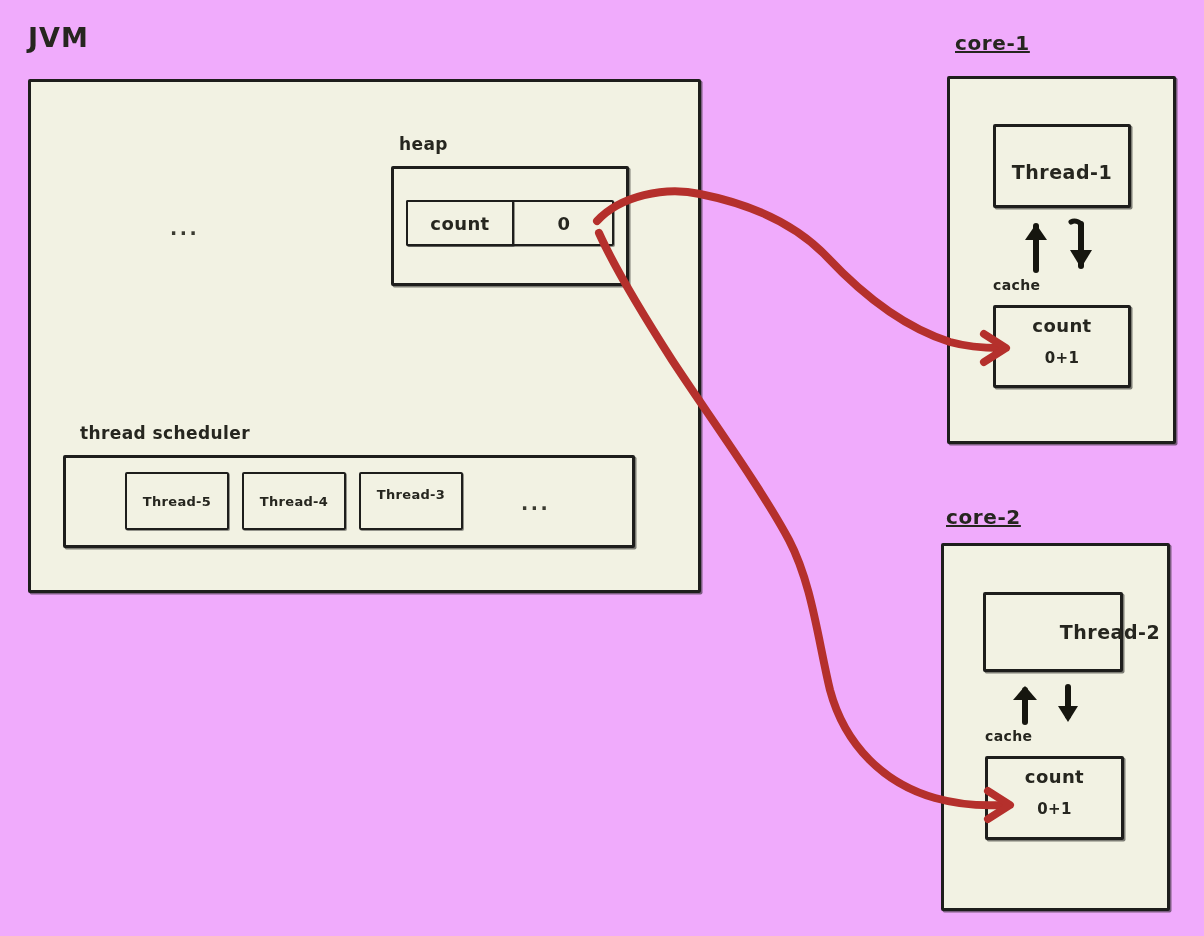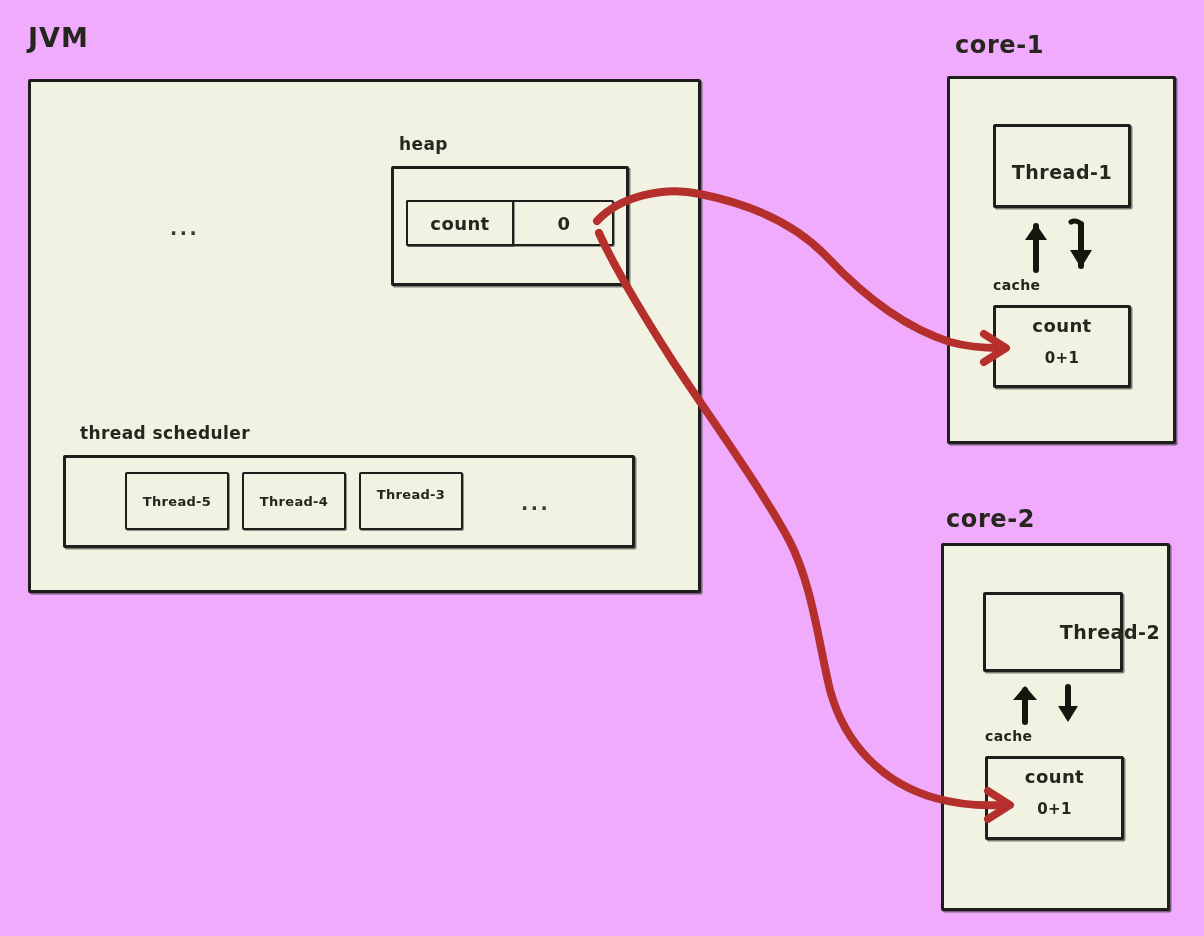--- a/index.html
+++ b/index.html
@@ -32,21 +32,21 @@
   }
 
   
   .label {
     position: absolute;
     color: #26261f;
     letter-spacing: 0.4px;
     white-space: nowrap;
   }
   .label-xl { font-size: 27px; font-weight: 700; letter-spacing: 1px; }
-  .label-lg { font-size: 24px; font-weight: 700; letter-spacing: 0.6px; }
+  .label-lg { font-size: 20px; font-weight: 700; letter-spacing: 0.6px; text-decoration: underline; }
   .label-md { font-size: 17px; font-weight: 700; }
   .label-sm { font-size: 14px; font-weight: 700; }
 
   .boxtext {
     position: absolute;
     display: flex;
     align-items: center;
     justify-content: center;
     color: #26261f;
     white-space: nowrap;

